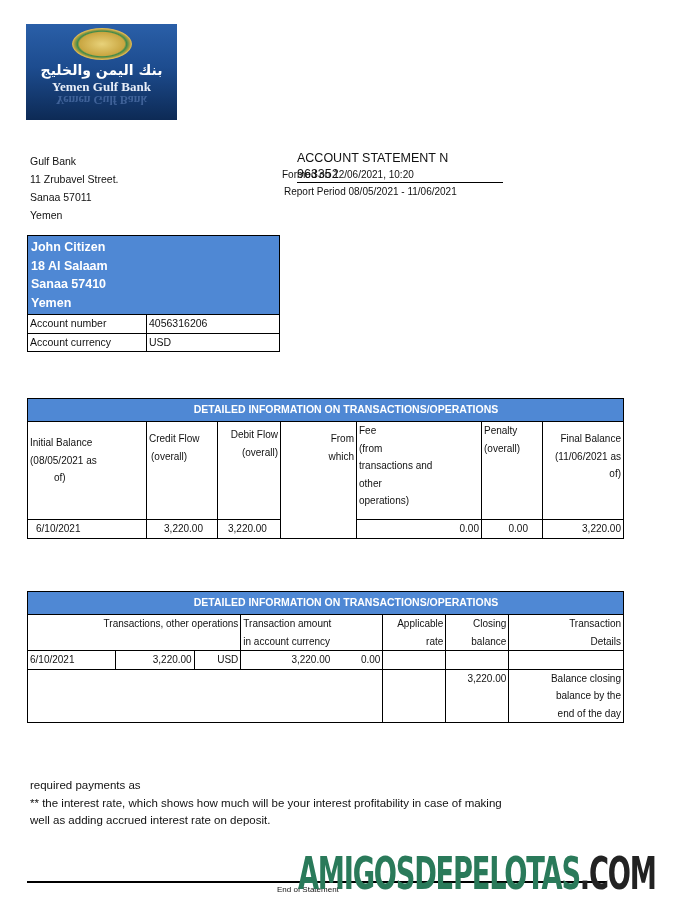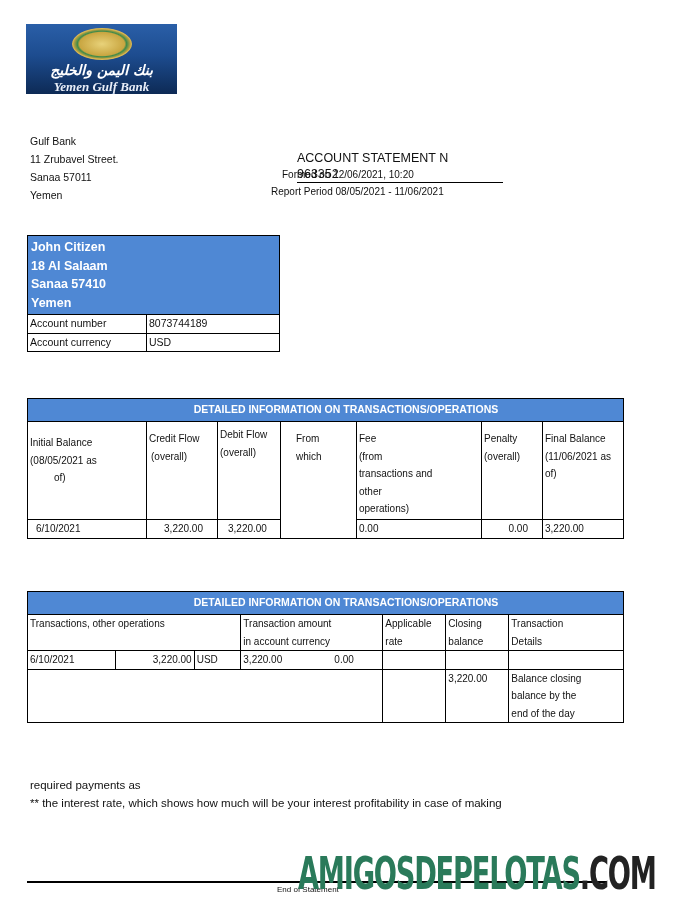--- a/index.html
+++ b/index.html
@@ -1,77 +1,77 @@
 <!DOCTYPE html>
 <html><head>
 <meta charset="utf-8">
 <style>
   html, body { margin:0; padding:0; }
   body { width:676px; height:923px; background:#ffffff; position:relative; overflow:hidden;
          font-family:"Liberation Sans", sans-serif; color:#111; }
   .abs { position:absolute; }
-  .logo { left:26px; top:24px; width:151px; height:70px;
-          background:linear-gradient(180deg,#2a5fa8 0%,#1d4c8f 45%,#0d2a55 100%); overflow:hidden;font-style:italic; }
+  .logo { left:26px; top:24px; width:151px; height:96px;
+          background:linear-gradient(180deg,#2a5fa8 0%,#1d4c8f 45%,#0d2a55 100%); overflow:hidden; }
   .logo .emblem { position:absolute; left:46px; top:4px; width:58px; height:30px; border-radius:50%;
           background:radial-gradient(ellipse at center,#e8d27a 0%,#c9a641 55%,#3e8a4a 60%,#c9a641 70%,#a8822a 100%);
           border:1px solid #d9b955; }
   .logo .arabic { position:absolute; left:0; right:0; top:38px; text-align:center; color:#ffffff;
           font-family:"DejaVu Sans", sans-serif; font-size:14px; font-weight:bold; }
   .logo .en { position:absolute; left:0; right:0; top:55px; text-align:center; color:#e8eef8;
           font-family:"Liberation Serif", serif; font-size:13px; font-weight:bold; }
   .logo .refl { position:absolute; left:0; right:0; top:68px; text-align:center; color:#5d7fb8;
           font-family:"Liberation Serif", serif; font-size:12px; font-weight:bold; transform:scaleY(-1); opacity:0.6; }
   .txt { font-size:10.5px; line-height:18px; }
   .title { font-size:12.5px; border-bottom:1px solid #000; padding-right:20px; line-height:16px; }
   table { border-collapse:collapse; position:absolute; font-size:10px; }
   td { border:1.5px solid #000; padding:0 2px; vertical-align:top; line-height:17.5px;margin-top:44px; }
   .blue { background:#4f88d4; color:#fff; font-weight:bold; }
   .hdr { text-align:center; font-size:10.5px; height:22px; vertical-align:middle;padding-left:43px; }
-  .c { text-align:left; }
+  .c { text-align:right; }
   .r { text-align:right; }
   .cust td.blue { font-size:12.5px; line-height:18.5px; padding:2px 3px; }
   .notes { font-size:11.5px; line-height:17.5px; }
   .watermark { font-family:"DejaVu Sans", sans-serif; font-weight:bold; font-size:44px; letter-spacing:-2px;
                color:#2a7a5a; transform:scaleX(0.62); transform-origin:left top; white-space:nowrap; }
   .watermark .dark { color:#222; }
 </style>
 </head>
 <body>
 
 <div class="abs logo">
   <div class="emblem"></div>
   <div class="arabic">بنك اليمن والخليج</div>
   <div class="en">Yemen Gulf Bank</div>
   <div class="refl">Yemen Gulf Bank</div>
 </div>
 
-<div class="abs txt" style="left:30px; top:132px;">
+<div class="abs txt" style="left:30px; top:152px;">
   <div>Gulf  Bank</div>
   <div>11 Zrubavel Street.</div>
   <div>Sanaa  57011</div>
   <div>Yemen</div>
 </div>
 
 <div class="abs title" style="left:297px; top:150px; width:186px;">ACCOUNT STATEMENT N  963352</div>
 <div class="abs txt" style="left:282px; top:166px; font-size:10px;">Formed on 12/06/2021, 10:20</div>
-<div class="abs txt" style="left:271px; top:183px; font-size:10px;">Report Period 08/05/2021 - 11/06/2021</div>
+<div class="abs txt" style="left:284px; top:183px; font-size:10px;">Report Period 08/05/2021 - 11/06/2021</div>
 
 <table class="cust" style="left:27px; top:235px; width:253px;">
   <tbody>
       <tr>
     <td class="blue" colspan="2" style="height:70px;">
       <div>John Citizen</div>
       <div>18 Al Salaam</div>
       <div>Sanaa 57410</div>
       <div>Yemen</div>
     </td>
   </tr>
   <tr>
     <td style="width:114px; font-size:10.5px;">Account number</td>
-    <td style="font-size:10.5px;">8073744189</td>
+    <td style="font-size:10.5px;">4056316206</td>
   </tr>
   <tr>
     <td style="font-size:10.5px;">Account currency</td>
     <td style="font-size:10.5px;">USD</td>
   </tr>
 </tbody>
   </table>
 
 <table style="left:27px; top:398px; width:597px;">
   <tbody>
@@ -89,28 +89,28 @@
       <div style="padding-left:2px;">(overall)</div>
     </td>
     <td class="c" style="width:58px; padding-top:4px;">
       <div>Debit Flow</div>
       <div>(overall)</div>
     </td>
     <td class="c" rowspan="2" style="width:58px; padding-top:8px;padding-left:15px;">
       <div>From</div>
       <div>which</div>
     </td>
-    <td style="width:120px; padding-top:8px;">
+    <td style="width:120px; ">
       <div>Fee</div>
       <div>(from</div>
       <div>transactions and</div>
       <div>other</div>
       <div>operations)</div>
     </td>
-    <td style="width:56px; padding-top:8px;">
+    <td style="width:56px; ">
       <div>Penalty</div>
       <div>(overall)</div>
     </td>
     <td class="c" style="padding-top:8px;">
       <div>Final Balance</div>
       <div>(11/06/2021 as of)</div>
     </td>
   </tr>
   <tr>
     <td style="padding-left:8px;">6/10/2021</td>
@@ -166,19 +166,20 @@
       <div>balance by the</div>
       <div>end of the day</div>
     </td>
   </tr>
 </tbody>
   </table>
 
 <div class="abs notes" style="left:30px; top:777px; width:600px;">
   <div>required payments as</div>
   <div>** the interest rate, which shows how much will be your interest profitability in case of making</div>
+  <div>well as adding  accrued interest rate on deposit.</div>
 </div>
 
 <div class="abs" style="left:27px; top:881px; width:580px; height:2px; background:#000;"></div>
 <div class="abs" style="left:277px; top:885px; font-size:8px;">End of Statement</div>
 <div class="abs watermark" style="left:298px; top:848px;">
   <span>AMIGOSDEPELOTAS</span><span class="dark">.COM</span>
 </div>
 
 </body></html>

